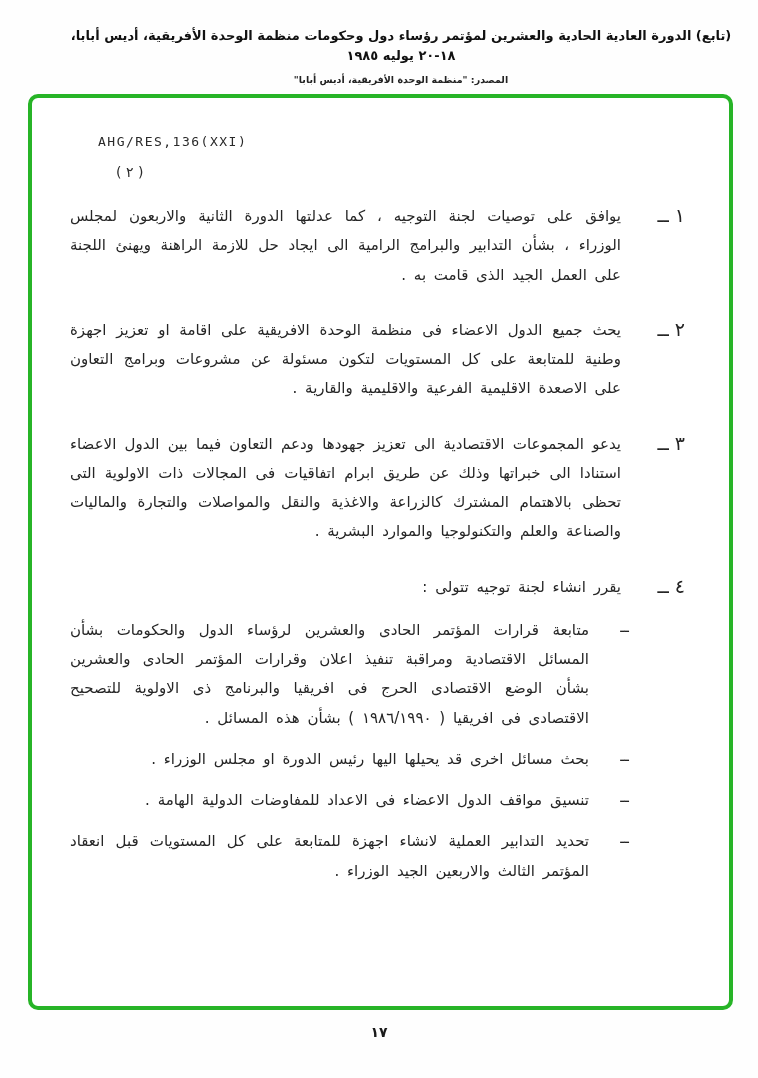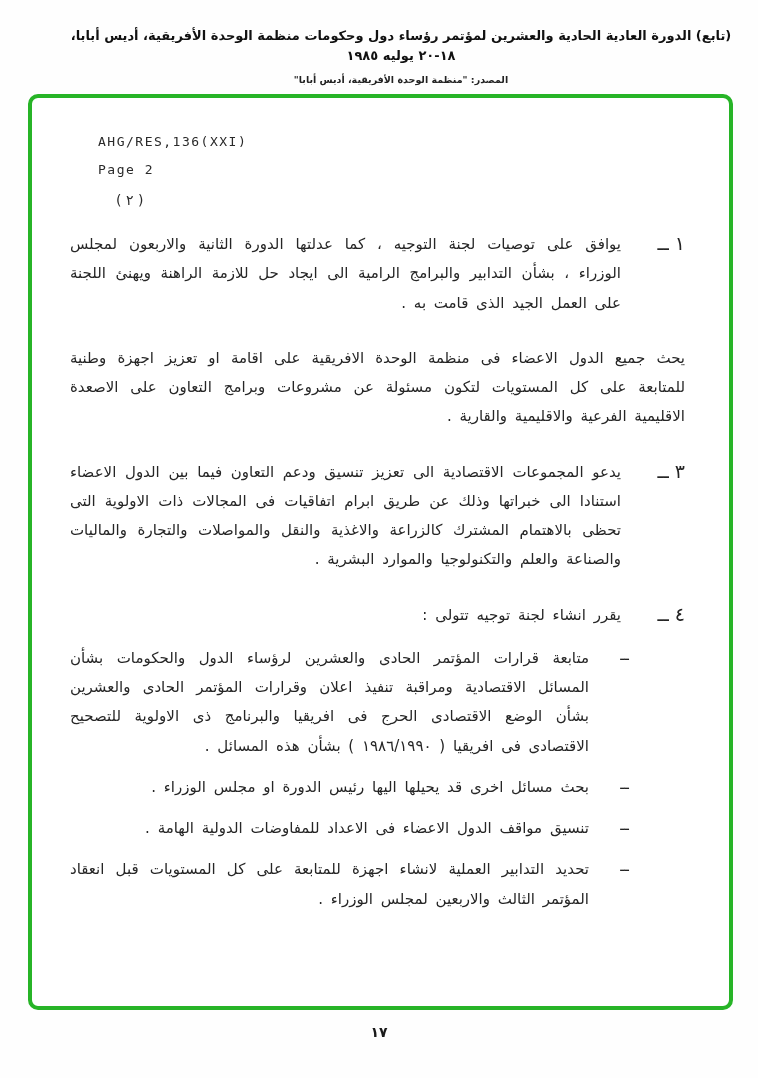--- a/index.html
+++ b/index.html
@@ -136,37 +136,37 @@
 <div class="page">
 
   <header class="page-header">
     <div class="header-title">(تابع) الدورة العادية الحادية والعشرين لمؤتمر رؤساء دول وحكومات منظمة الوحدة الأفريقية، أديس أبابا، ١٨-٢٠ يوليه ١٩٨٥</div>
     <div class="header-source">المصدر:  "منظمة الوحدة الأفريقية، أديس أبابا"</div>
   </header>
 
   <div class="doc-frame">
 
     <div class="doc-ref">AHG/RES,136(XXI)</div>
-    <div class="doc-page-label">Page 2</div>
     <div class="doc-page-marker">( ٢ )</div>
 
     <div class="items">
 
       <div class="res-item">
         <div class="num">١ ــ</div>
         <div class="txt">يوافق على توصيات لجنة التوجيه ، كما عدلتها الدورة الثانية والاربعون لمجلس الوزراء ، بشأن التدابير والبرامج الرامية الى ايجاد حل للازمة الراهنة ويهنئ اللجنة على العمل الجيد الذى قامت به .</div>
       </div>
 
       <div class="res-item">
+        <div class="num">٢ ــ</div>
         <div class="txt">يحث جميع الدول الاعضاء فى منظمة الوحدة الافريقية على اقامة او تعزيز اجهزة وطنية للمتابعة على كل المستويات لتكون مسئولة عن مشروعات وبرامج التعاون على الاصعدة الاقليمية الفرعية والاقليمية والقارية .</div>
       </div>
 
       <div class="res-item">
         <div class="num">٣ ــ</div>
-        <div class="txt">يدعو المجموعات الاقتصادية الى تعزيز تنسيق ودعم التعاون فيما بين الدول الاعضاء استنادا الى خبراتها وذلك عن طريق ابرام اتفاقيات فى المجالات ذات الاولوية التى تحظى بالاهتمام المشترك كالزراعة والاغذية والنقل والمواصلات والتجارة والماليات والصناعة والعلم والتكنولوجيا والموارد البشرية .</div>
+        <div class="txt">يدعو المجموعات الاقتصادية الى تعزيز جهودها ودعم التعاون فيما بين الدول الاعضاء استنادا الى خبراتها وذلك عن طريق ابرام اتفاقيات فى المجالات ذات الاولوية التى تحظى بالاهتمام المشترك كالزراعة والاغذية والنقل والمواصلات والتجارة والماليات والصناعة والعلم والتكنولوجيا والموارد البشرية .</div>
       </div>
 
       <div class="res-item head">
         <div class="num">٤ ــ</div>
         <div class="txt">يقرر انشاء لجنة توجيه تتولى :</div>
       </div>
 
       <div class="sub-item">
         <div class="dash">ــ</div>
         <div class="txt">متابعة قرارات المؤتمر الحادى والعشرين لرؤساء الدول والحكومات بشأن المسائل الاقتصادية ومراقبة تنفيذ اعلان وقرارات المؤتمر الحادى والعشرين بشأن الوضع الاقتصادى الحرج فى افريقيا والبرنامج ذى الاولوية للتصحيح الاقتصادى فى افريقيا ( ١٩٨٦/١٩٩٠ ) بشأن هذه المسائل .</div>
@@ -177,21 +177,21 @@
         <div class="txt">بحث مسائل اخرى قد يحيلها اليها رئيس الدورة او مجلس الوزراء .</div>
       </div>
 
       <div class="sub-item">
         <div class="dash">ــ</div>
         <div class="txt">تنسيق مواقف الدول الاعضاء فى الاعداد للمفاوضات الدولية الهامة .</div>
       </div>
 
       <div class="sub-item">
         <div class="dash">ــ</div>
-        <div class="txt">تحديد التدابير العملية لانشاء اجهزة للمتابعة على كل المستويات قبل انعقاد المؤتمر الثالث والاربعين لمجلس الوزراء .</div>
+        <div class="txt">تحديد التدابير العملية لانشاء اجهزة للمتابعة على كل المستويات قبل انعقاد المؤتمر الثالث والاربعين الجيد الوزراء .</div>
       </div>
 
     </div>
   </div>
 
   <div class="footer-page">١٧</div>
 
 </div>
 
 </body></html>

